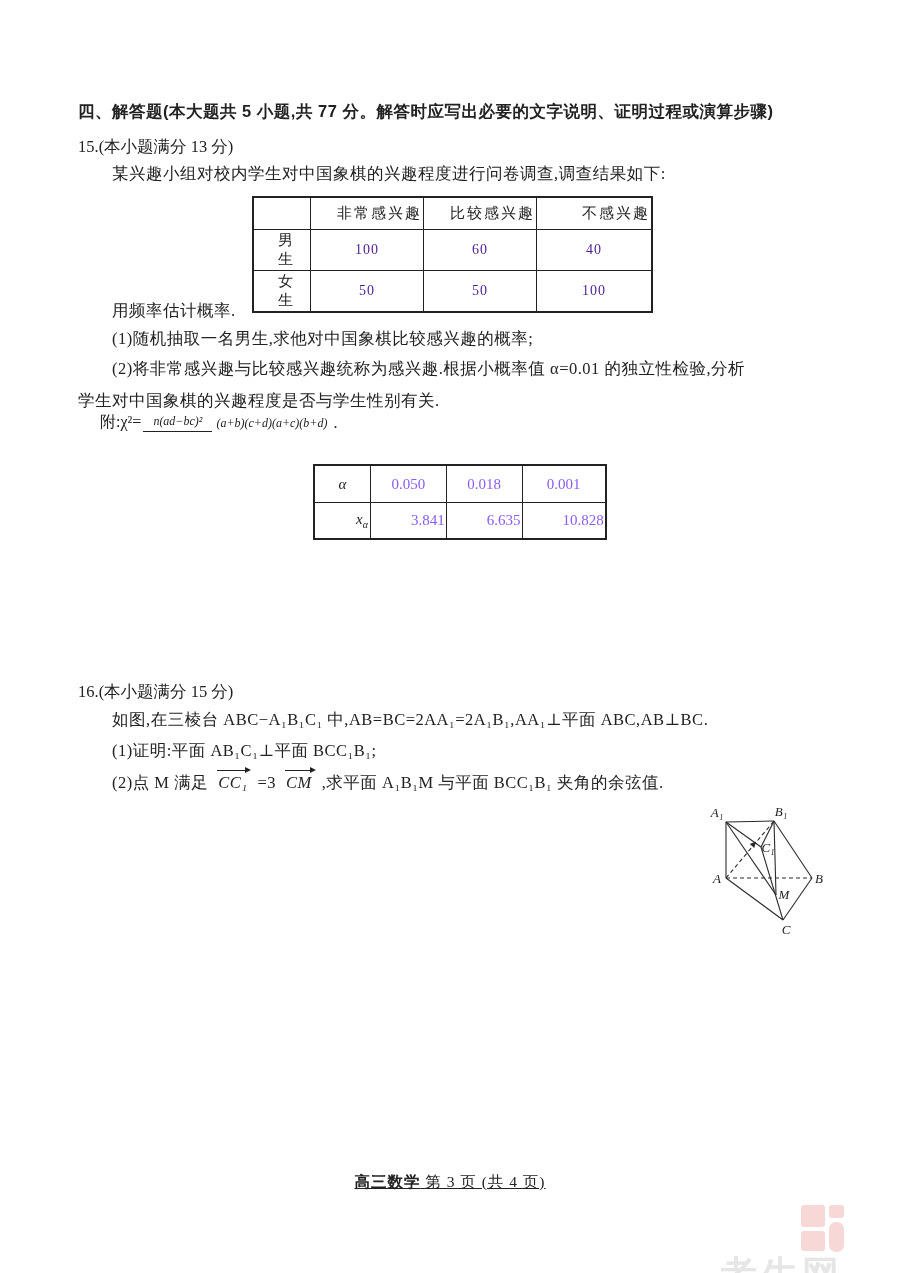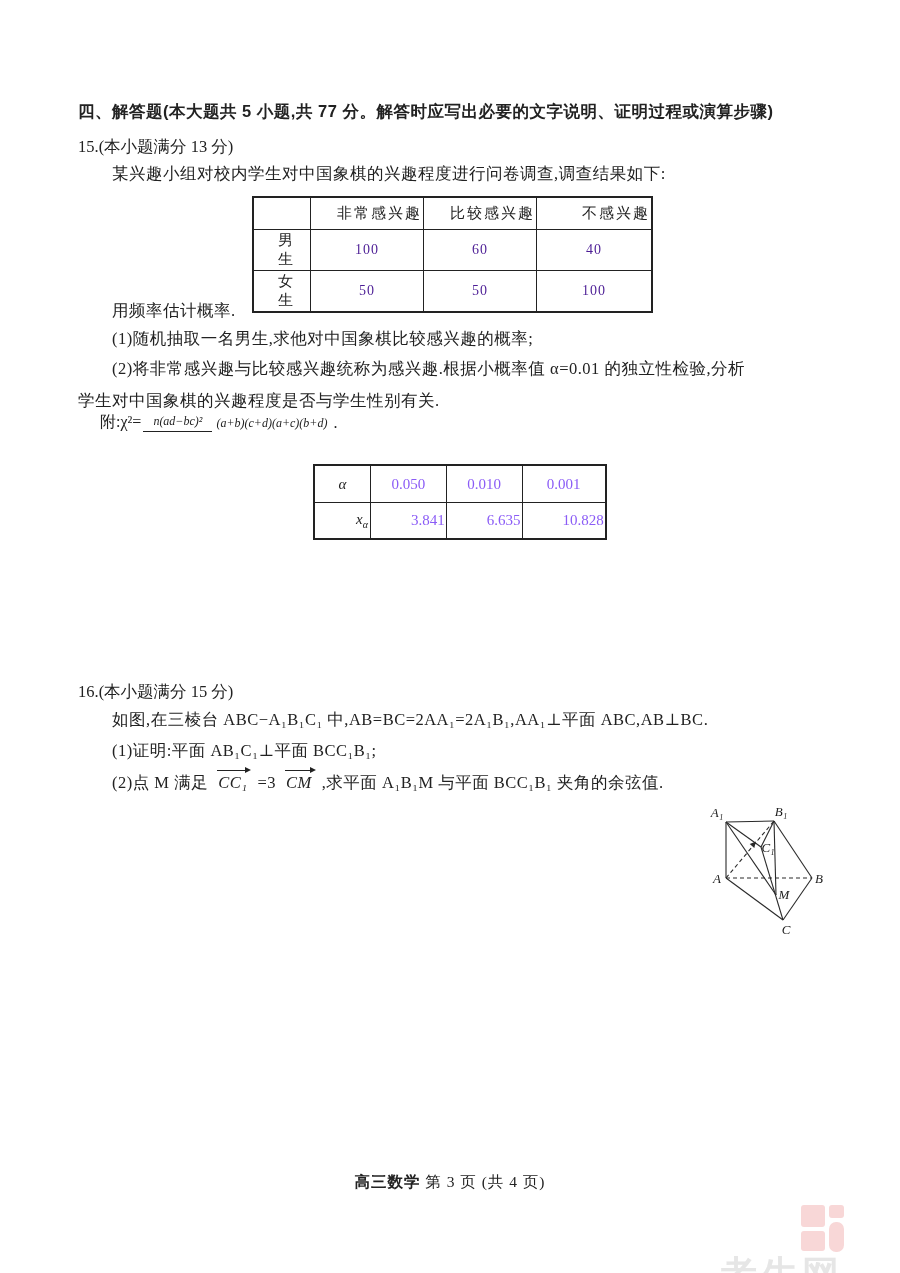--- a/index.html
+++ b/index.html
@@ -43,21 +43,21 @@
   .vec::after{content:"";position:absolute;right:-3px;top:-6px;
     border-left:6px solid #222;border-top:3px solid transparent;border-bottom:3px solid transparent;}
 
   
   #figure16{left:688px;top:786px;}
   #figure16 text{font-family:"Liberation Serif","DejaVu Serif",serif;font-style:italic;font-size:13px;fill:#1d1d1d;}
   #figure16 line, #figure16 polyline{stroke:#2a2a2a;stroke-width:1.1;fill:none;}
   .dash{stroke-dasharray:4 3;}
 
   
-  .footer{left:0;top:1172px;width:900px;text-align:center;font-size:15.5px;letter-spacing:1px;}
+  .footer{left:0;top:1172px;width:900px;text-align:center;font-size:15.5px;letter-spacing:1px;text-decoration:underline;}
   .footer .ft-bold{font-weight:bold;font-family:"Liberation Sans","DejaVu Sans",sans-serif;}
 
   
   .watermark{left:712px;top:1200px;display:flex;align-items:flex-end;flex-direction:column;}
   .wm-logo{position:relative;width:46px;height:56px;}
   .wm-logo div{position:absolute;background:#f8d7d7;}
   .wm-b1{left:0;top:5px;width:24px;height:22px;border-radius:3px;}
   .wm-b2{left:0;top:31px;width:24px;height:20px;border-radius:3px;}
   .wm-b3{left:28px;top:5px;width:15px;height:13px;border-radius:3px;}
   .wm-b4{left:28px;top:22px;width:15px;height:30px;border-radius:7px;}
@@ -108,21 +108,21 @@
     <span class="den">(a+b)(c+d)(a+c)(b+d)</span>
   </span>
   <span>.</span>
 </div>
 
 <table class="grid" id="alpha-table">
   <tbody>
       <tr>
     <td class="lab" style="width:53px;">α</td>
     <td style="width:72px;">0.050</td>
-    <td style="width:71px;">0.010</td>
+    <td style="width:71px;">0.018</td>
     <td style="width:70px;">0.001</td>
   </tr>
   <tr>
     <td class="lab"><i>x</i><sub>α</sub></td>
     <td>3.841</td>
     <td>6.635</td>
     <td>10.828</td>
   </tr>
 </tbody>
   </table>

